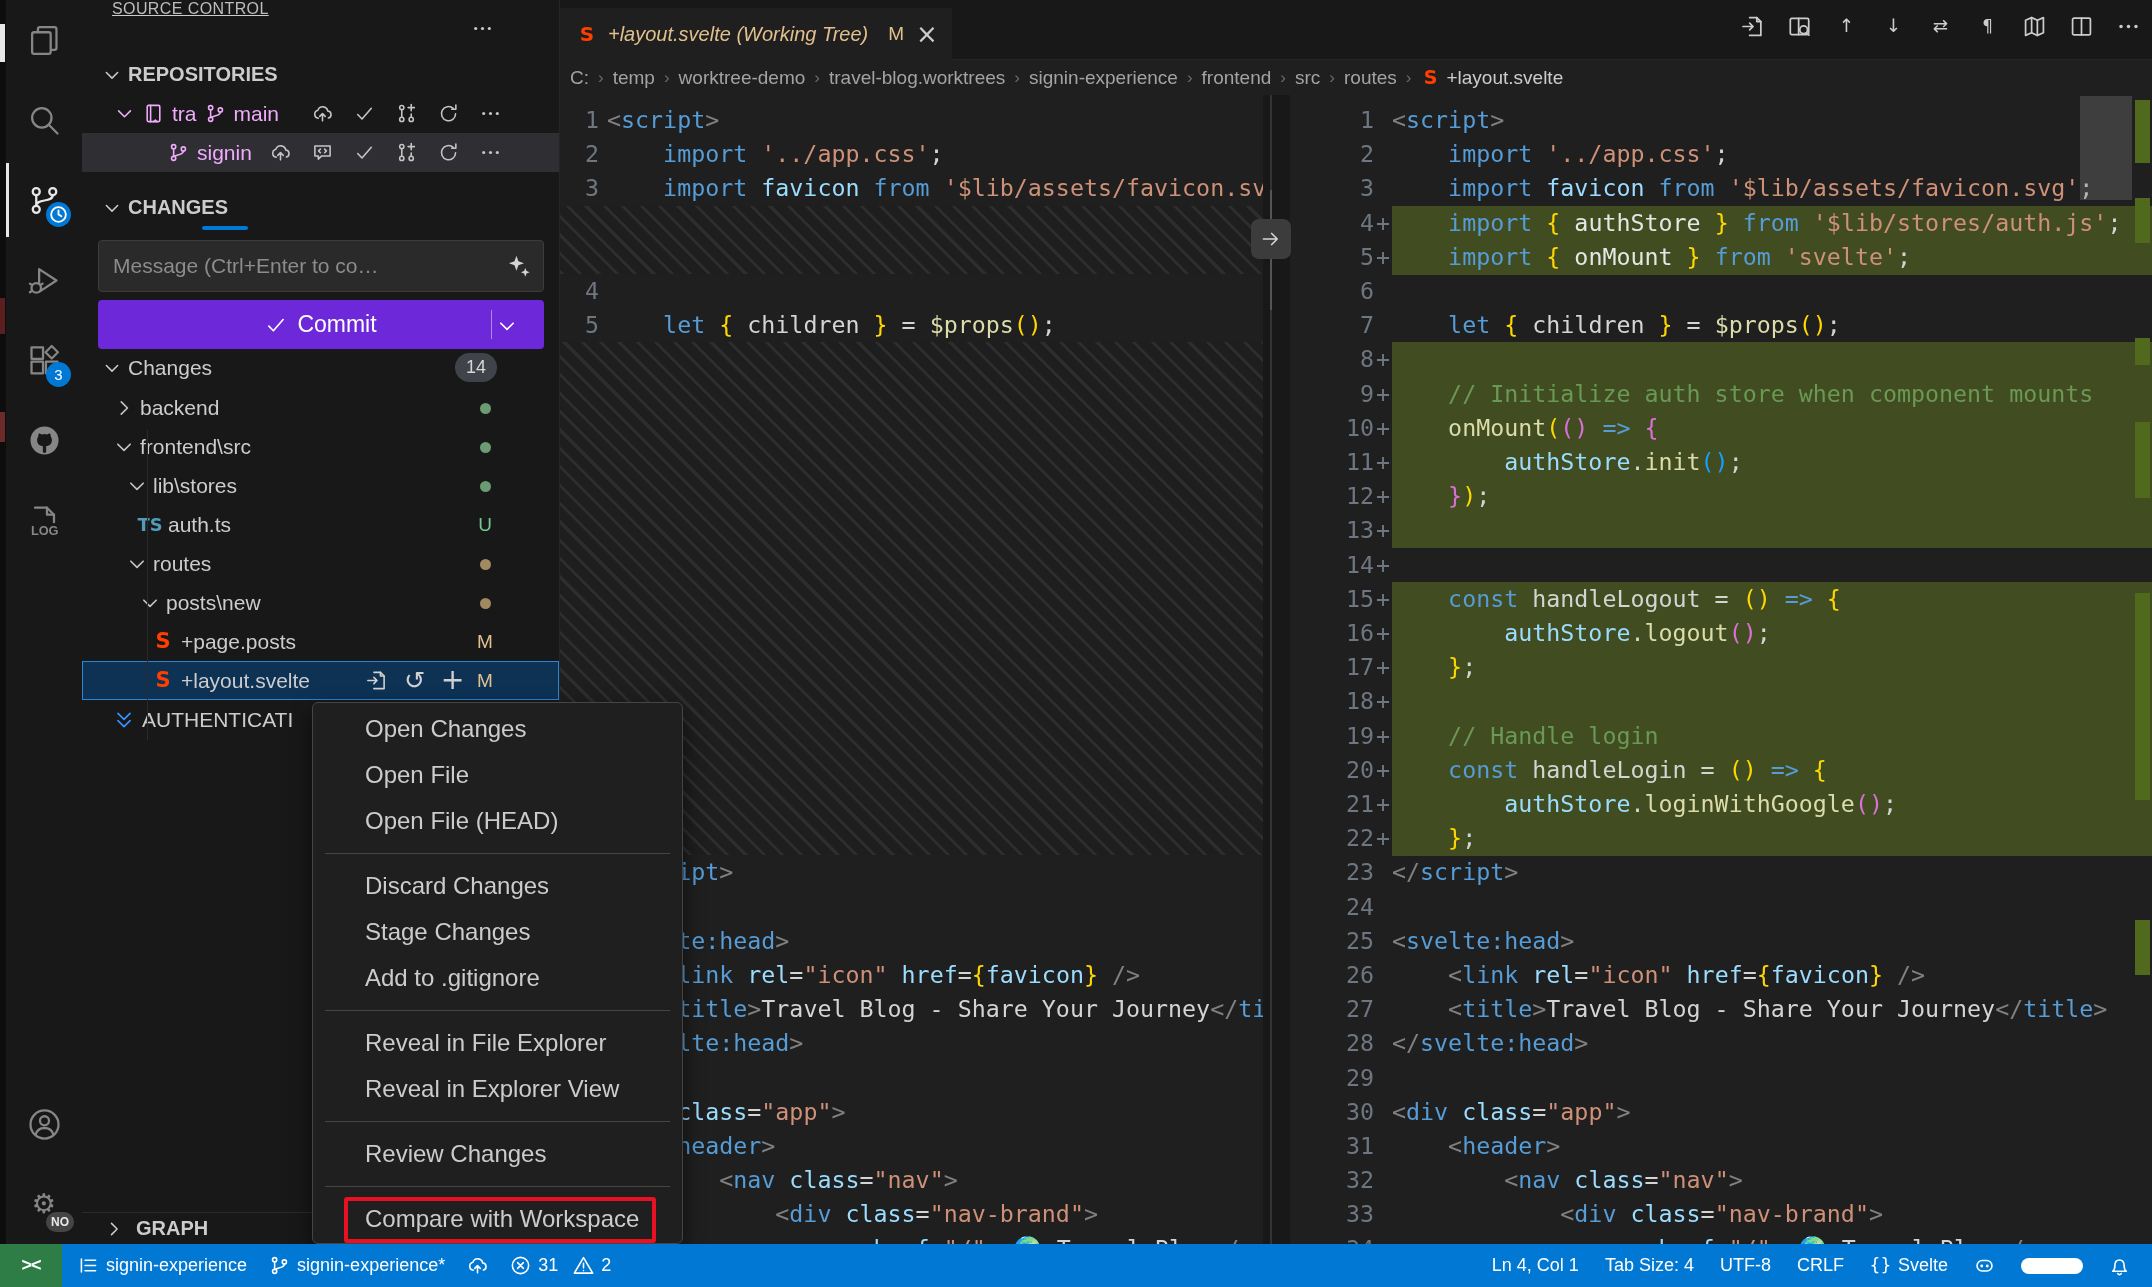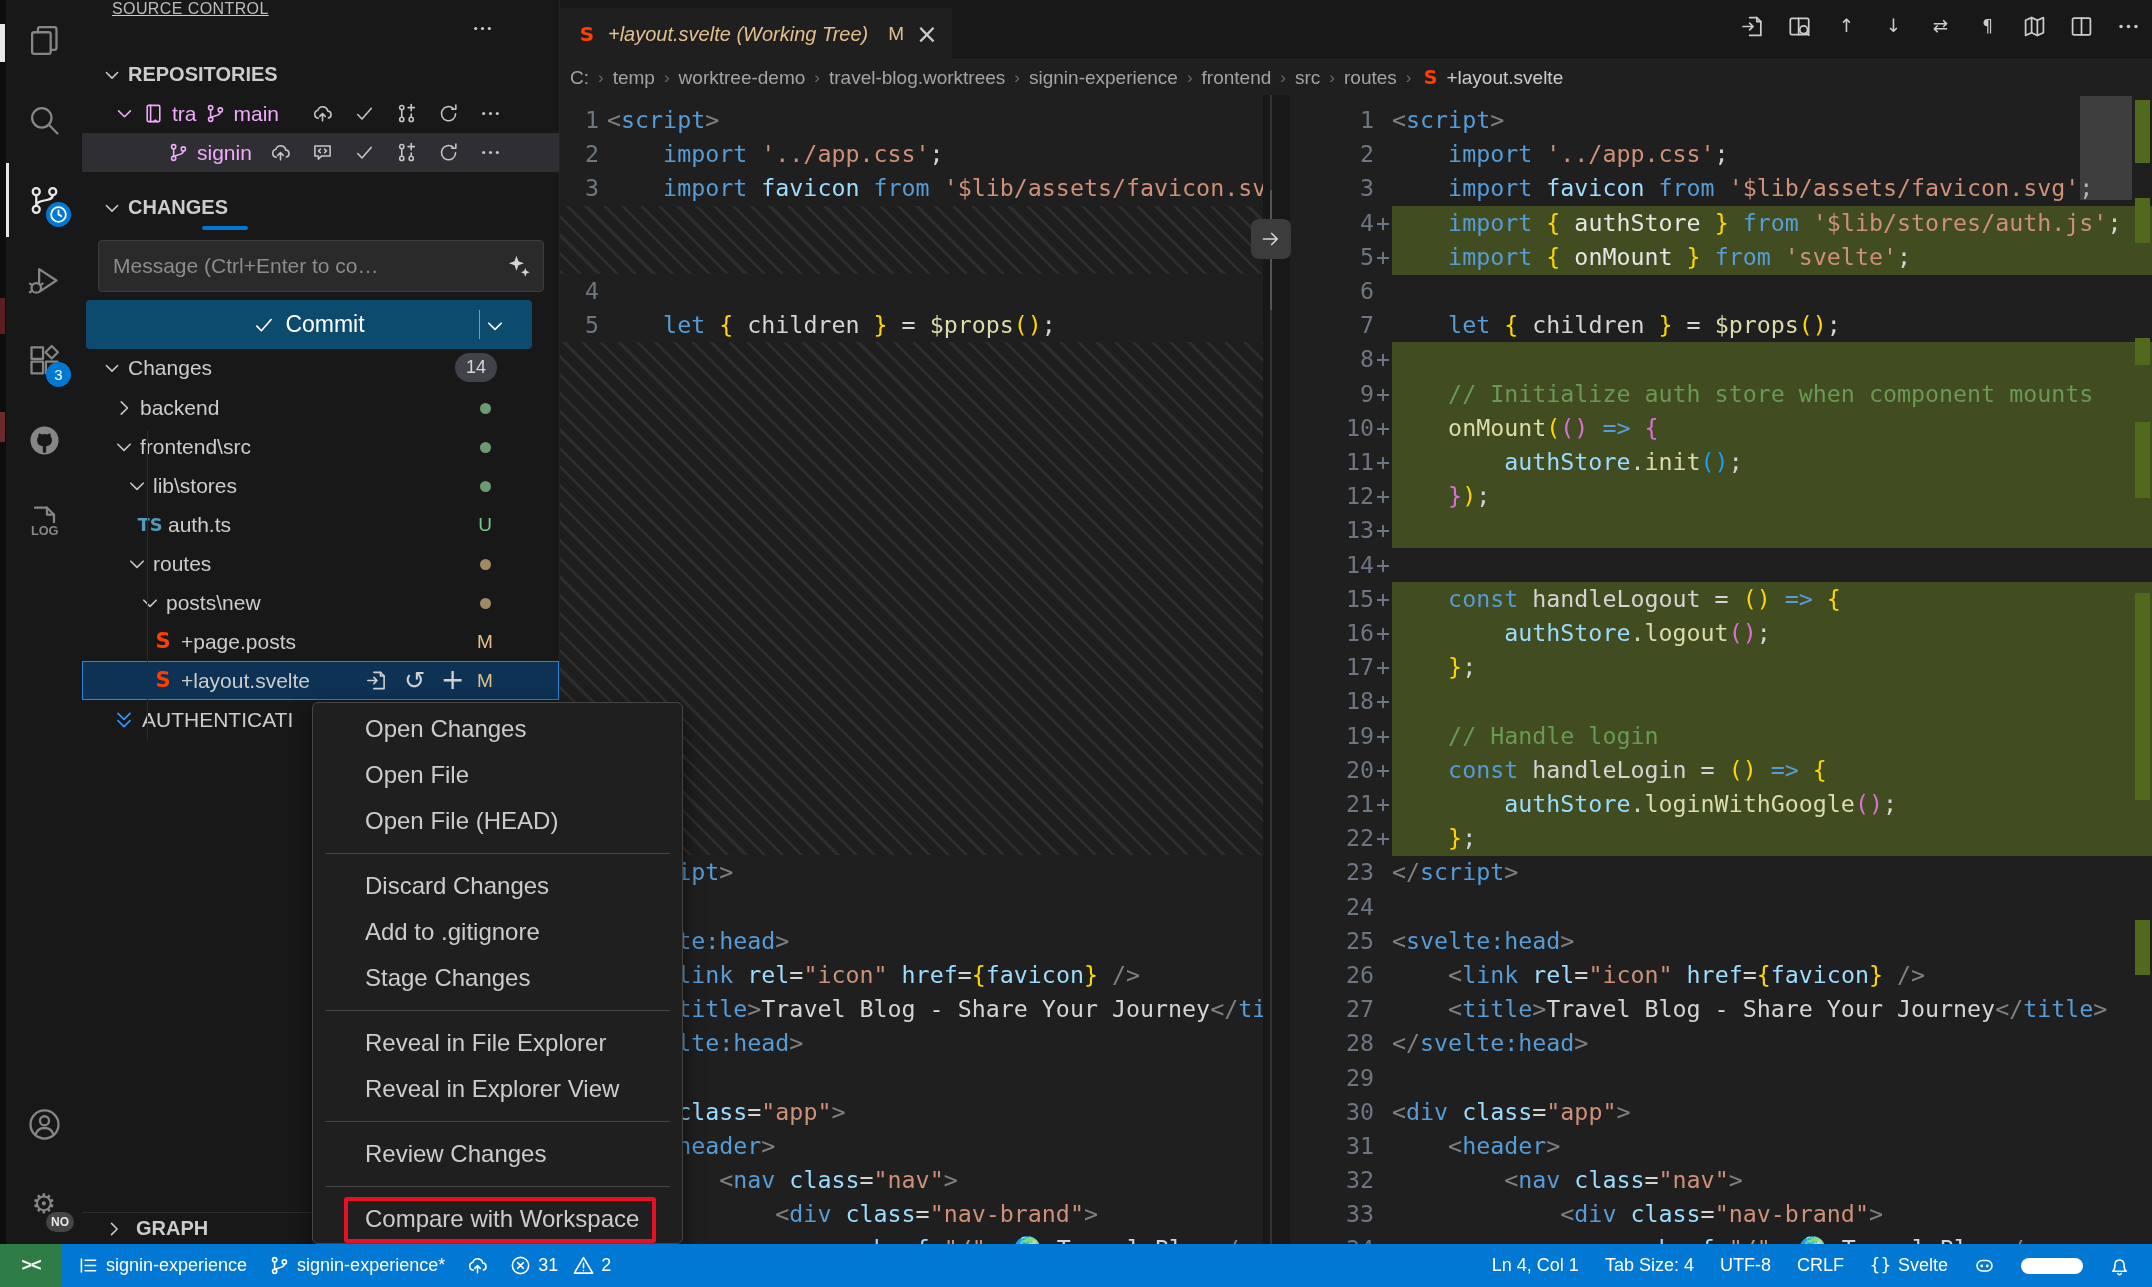--- a/index.html
+++ b/index.html
@@ -36,21 +36,21 @@
   .section-h .icon { width:20px; height:20px; margin-right:6px; }
   .sb-row { position:absolute; left:0; width:100%; height:39px; display:flex; align-items:center; font-size:21px; color:#f0abfc; }
   .sb-row .icon { width:21px; height:21px; }
   .row-actions { position:absolute; right:58px; display:flex; gap:21px; align-items:center; color:#c5c5c5; }
   .row-actions .icon { width:21px; height:21px; }
   #changes-underline { left:120px; top:226px; width:46px; height:4px; border-radius:2px; background:#0078d4; }
   #msg-box { left:16px; top:240px; width:446px; height:52px; background:#2a2a2a; border:1px solid #3c3c3c; border-radius:4px; display:flex; align-items:center; }
   #msg-input { flex:1; background:transparent; border:none; outline:none; color:#cccccc; font-size:21px; padding:0 14px; font-family:"Liberation Sans",sans-serif; }
   #msg-input::placeholder { color:#8c8c8c; }
   #msg-sparkle { width:24px; height:24px; color:#d4d4d4; margin-right:12px; }
-  #commit-btn { left:4px; top:300px; width:446px; height:49px; background:#0c4a6e; border-radius:4px; color:#fff; display:flex; align-items:center; justify-content:center; font-size:23px; }
+  #commit-btn { left:16px; top:300px; width:446px; height:49px; background:#6d28d9; border-radius:4px; color:#fff; display:flex; align-items:center; justify-content:center; font-size:23px; }
   #commit-btn .icon { width:22px; height:22px; margin-right:10px; }
   #commit-split { position:absolute; right:52px; top:10px; width:1px; height:29px; background:rgba(255,255,255,.45); }
   #commit-chev { position:absolute; right:16px; top:15px; width:20px; height:20px; }
   #changes-group { top:348px; height:39px; font-weight:400; font-size:21px; }
   #changes-group .chev { margin-left:20px; }
   #changes-badge { position:absolute; right:62px; top:5px; min-width:42px; height:29px; border-radius:15px; background:#40434a; color:#d7d7d7; font-size:18px; display:flex; align-items:center; justify-content:center; }
   .tree-row { position:absolute; left:0; width:100%; height:39px; display:flex; align-items:center; font-size:21px; color:#cccccc; }
   .tree-row .chev { width:22px; height:22px; color:#c5c5c5; margin-right:5px; }
   .tree-row .fico { width:22px; height:22px; margin-right:7px; font-size:19px; }
   .tree-row.selected { background:#0d3254; outline:1px solid #2b85d6; outline-offset:-1px; }
@@ -647,22 +647,22 @@
       <div class="ruler-mark" style="top: 498px; height: 207px;"></div>
       <div class="ruler-mark" style="top: 825px; height: 55px;"></div>
     </div>
 
   <div id="ctx-menu" class="abs">
       <div class="menu-item">Open Changes</div>
       <div class="menu-item">Open File</div>
       <div class="menu-item">Open File (HEAD)</div>
       <div class="menu-sep"></div>
       <div class="menu-item">Discard Changes</div>
+      <div class="menu-item">Stage Changes</div>
       <div class="menu-item">Add to .gitignore</div>
-      <div class="menu-item">Stage Changes</div>
       <div class="menu-sep"></div>
       <div class="menu-item">Reveal in File Explorer</div>
       <div class="menu-item">Reveal in Explorer View</div>
       <div class="menu-sep"></div>
       <div class="menu-item">Review Changes</div>
       <div class="menu-sep"></div>
       <div class="menu-item">Compare with Workspace</div>
     </div>
   <div id="annotation-box" class="abs"></div>
 

